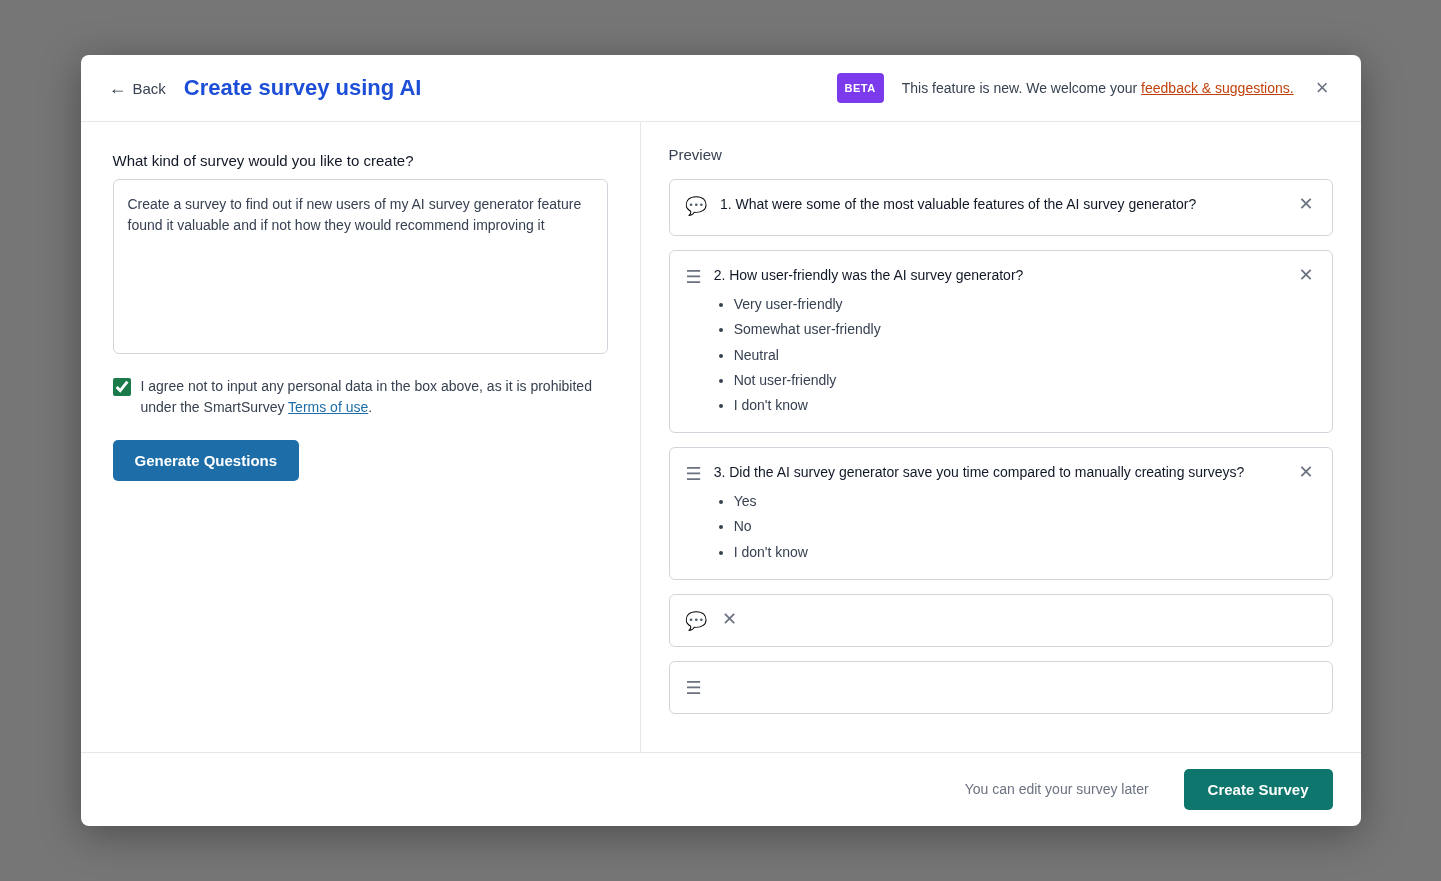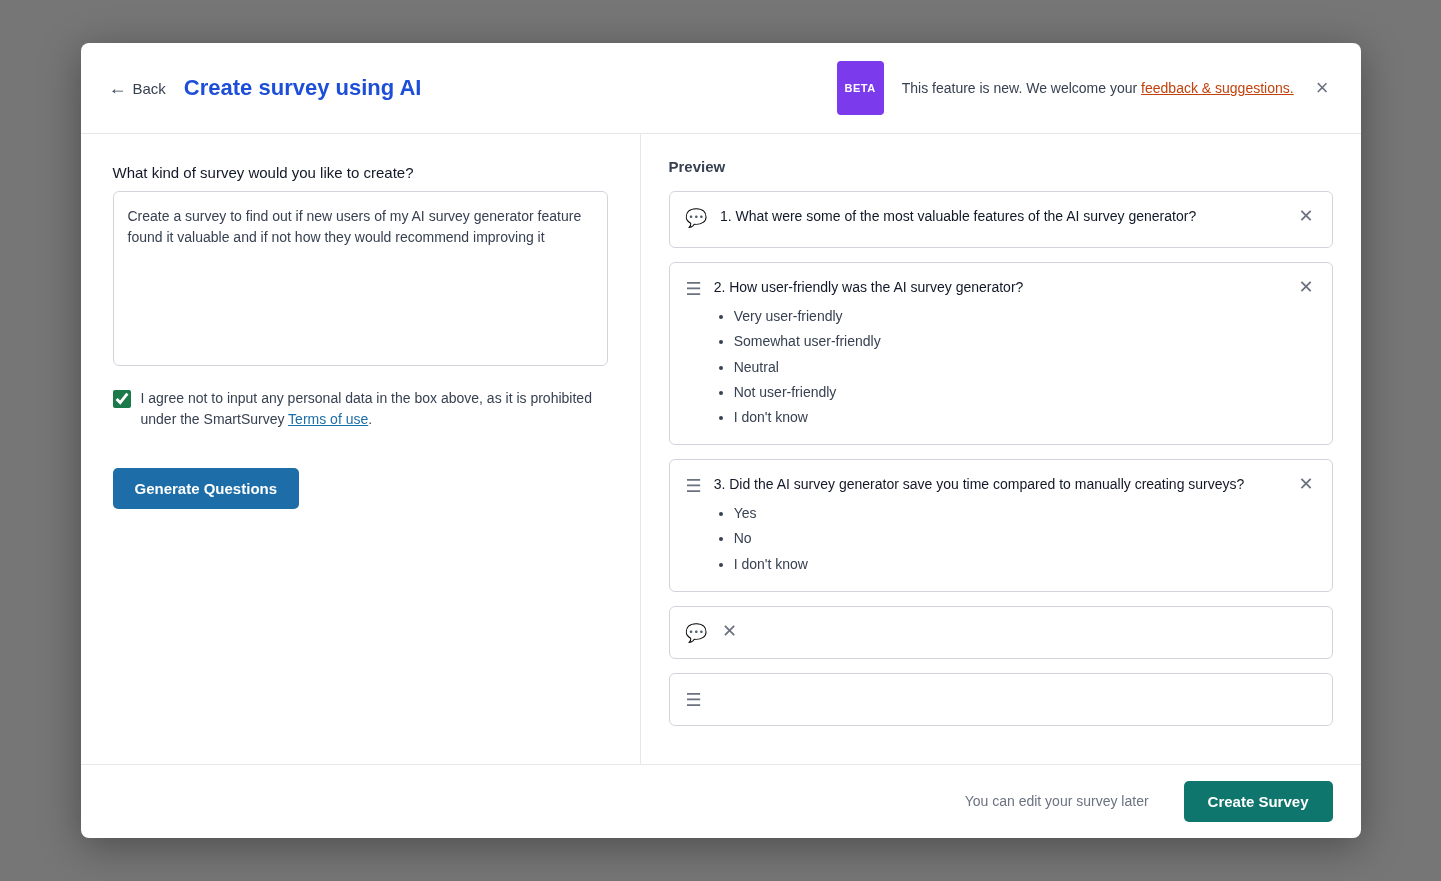--- a/index.html
+++ b/index.html
@@ -66,21 +66,21 @@
       font-weight: 700;
       color: #1d4ed8;
       flex: 1;
     }
 
     .beta-badge {
       background: #7c3aed;
       color: #fff;
       font-size: 11px;
       font-weight: 700;
-      padding: 21px 8px;
+      padding: 9px 8px;
       border-radius: 4px;
       letter-spacing: 0.5px;
     }
 
     .beta-message {
       font-size: 14px;
       color: #374151;
     }
 
     .beta-message a {
@@ -163,36 +163,36 @@
     .generate-btn {
       background: #1d6ea8;
       color: #fff;
       border: none;
       border-radius: 5px;
       padding: 12px 22px;
       font-size: 15px;
       font-weight: 600;
       cursor: pointer;
       align-self: flex-start;
-      margin-top: 20px;
+      margin-top: 4px;
     }
 
     
     .right-panel {
       flex: 1;
       overflow-y: auto;
       padding: 24px 28px;
       display: flex;
       flex-direction: column;
       gap: 0;
     }
 
     .preview-label {
       font-size: 15px;
-      font-weight: 700;
+      font-weight: 400;
       color: #374151;
       margin-bottom: 16px;
     }
 
     .question-card {
       border: 1px solid #d1d5db;
       border-radius: 6px;
       margin-bottom: 14px;
       padding: 14px 16px;
       display: flex;

